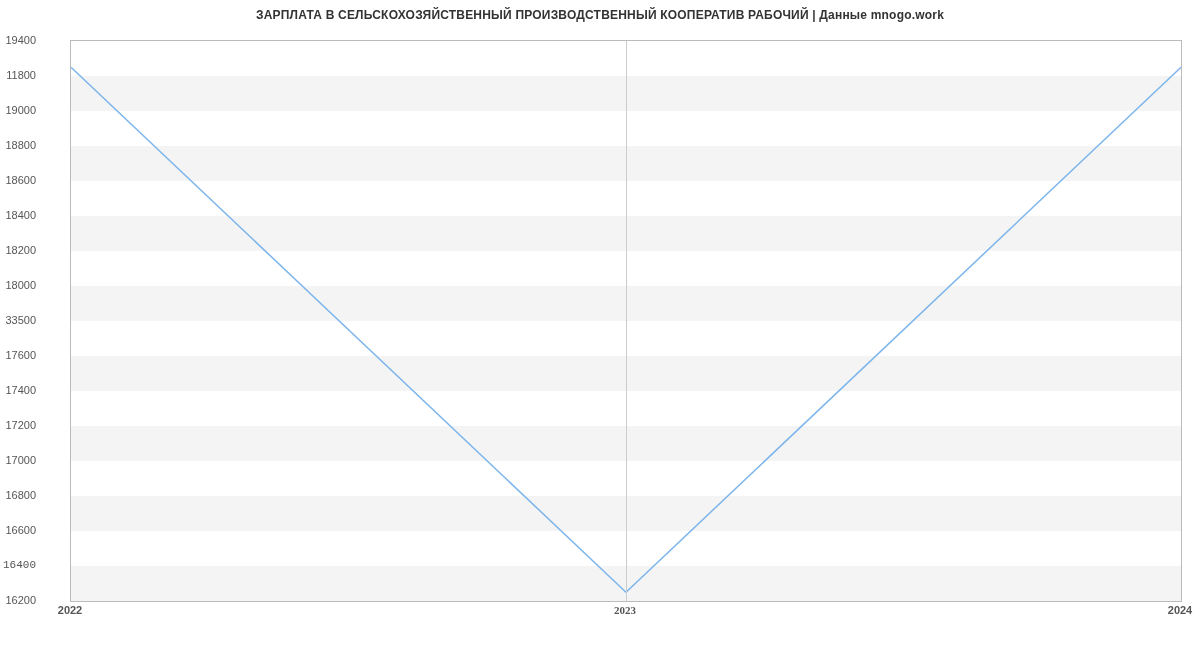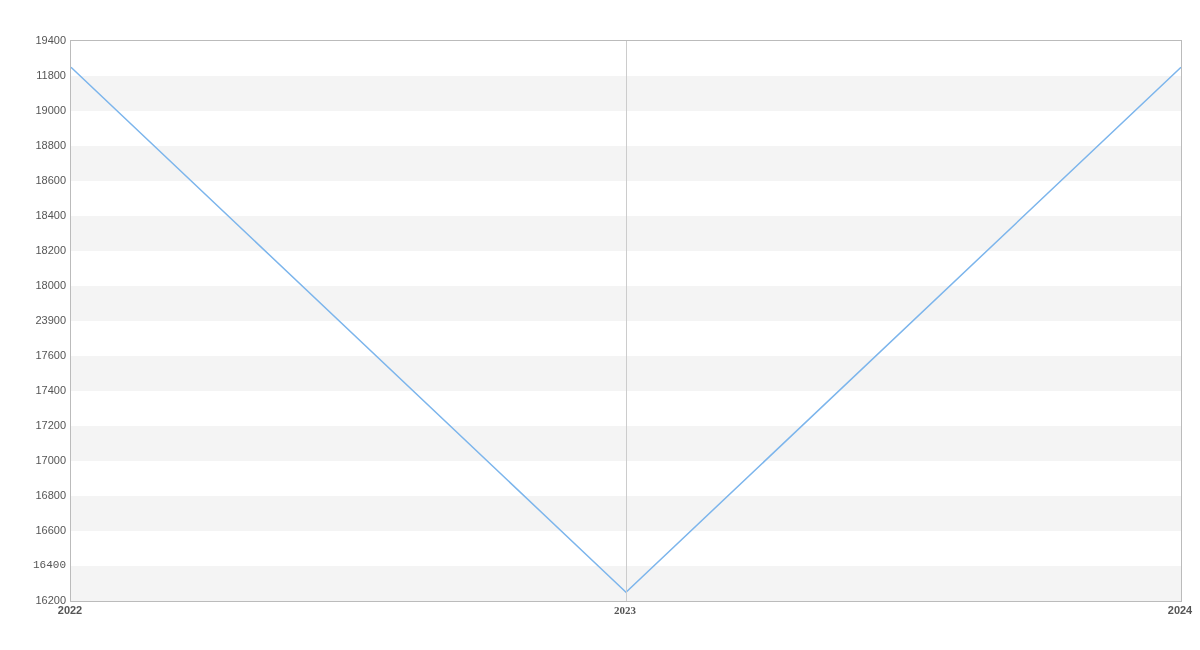--- a/index.html
+++ b/index.html
@@ -1,28 +1,29 @@
 <!DOCTYPE html>
 <html><head>
 <meta charset="utf-8">
 <style>
   html,body{margin:0;padding:0;width:1200px;height:650px;background:#fff;font-family:Verdana,Geneva,sans-serif;color:#333;}
   .chart-wrap{position:relative;width:1200px;height:650px;}
   .title{position:absolute;left:0;right:0;top:8px;text-align:center;font-size:12px;color:#333;font-weight:bold;letter-spacing:0.2px;}
   .plot-area{position:absolute;left:70px;top:40px;width:1110px;height:560px;border:1px solid #bbb;background:#fff;}
   .band{position:absolute;left:0;width:100%;background:#f4f4f4;height:35px;}
-  .ytick{position:absolute;right:1134px;font-size:11px;color:#555;transform:translateY(-50%);}
+  .ytick{position:absolute;right:1164px;font-size:11px;color:#555;transform:translateY(-50%);}
   .xtick{position:absolute;top:604px;font-size:11px;color:#555;font-weight:bold;transform:translateX(-50%);}
   .vgrid{position:absolute;top:0;height:100%;width:1px;background:#ccc;}
   svg.line{position:absolute;left:0;top:0;width:100%;height:100%;}
 </style>
 </head>
 <body>
 
 <div class="chart-wrap">
+  <div class="title">ЗАРПЛАТА В СЕЛЬСКОХОЗЯЙСТВЕННЫЙ ПРОИЗВОДСТВЕННЫЙ КООПЕРАТИВ РАБОЧИЙ | Данные mnogo.work</div>
   <div class="plot-area" id="plot">
       <div class="band" style="top: 35px; height: 35px;"></div>
       <div class="band" style="top: 105px; height: 35px;"></div>
       <div class="band" style="top: 175px; height: 35px;"></div>
       <div class="band" style="top: 245px; height: 35px;"></div>
       <div class="band" style="top: 315px; height: 35px;"></div>
       <div class="band" style="top: 385px; height: 35px;"></div>
       <div class="band" style="top: 455px; height: 35px;"></div>
       <div class="band" style="top: 525px; height: 35px;"></div>
     <svg class="line" id="linesvg" viewBox="0 0 1110 560" preserveAspectRatio="none">
@@ -32,21 +33,21 @@
     </div>
   <div id="yticks">
       <div class="ytick" style="top: 600px;">16200</div>
       <div class="ytick" style="top: 565px; font-family: Liberation Mono, monospace;">16400</div>
       <div class="ytick" style="top: 530px;">16600</div>
       <div class="ytick" style="top: 495px;">16800</div>
       <div class="ytick" style="top: 460px;">17000</div>
       <div class="ytick" style="top: 425px;">17200</div>
       <div class="ytick" style="top: 390px;">17400</div>
       <div class="ytick" style="top: 355px;">17600</div>
-      <div class="ytick" style="top: 320px;">23900</div>
+      <div class="ytick" style="top: 320px;">33500</div>
       <div class="ytick" style="top: 285px;">18000</div>
       <div class="ytick" style="top: 250px;">18200</div>
       <div class="ytick" style="top: 215px;">18400</div>
       <div class="ytick" style="top: 180px;">18600</div>
       <div class="ytick" style="top: 145px;">18800</div>
       <div class="ytick" style="top: 110px; margin-left: 33px;">19000</div>
       <div class="ytick" style="top: 75px;">11800</div>
       <div class="ytick" style="top: 40px;">19400</div>
     </div>
   <div id="xticks">

